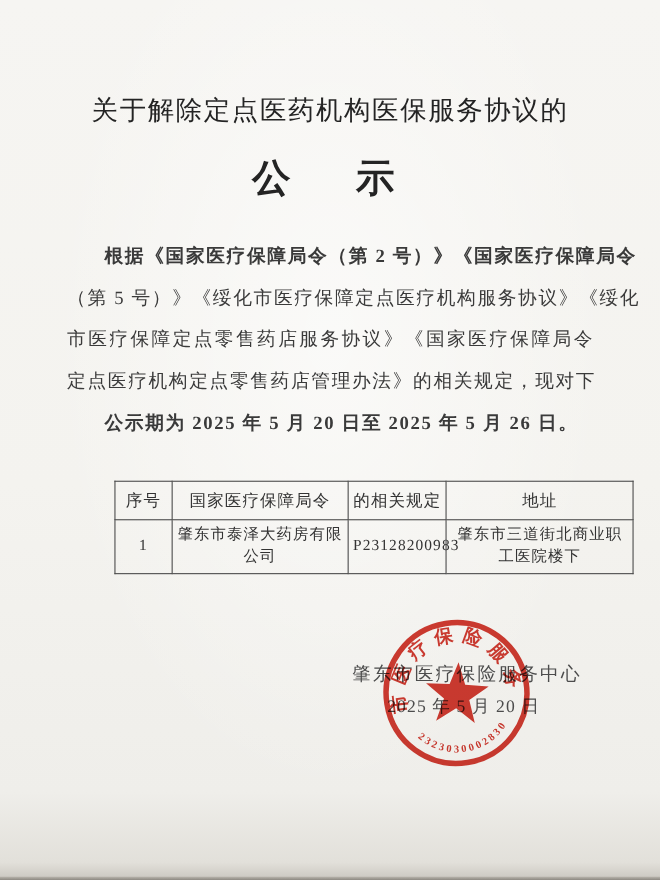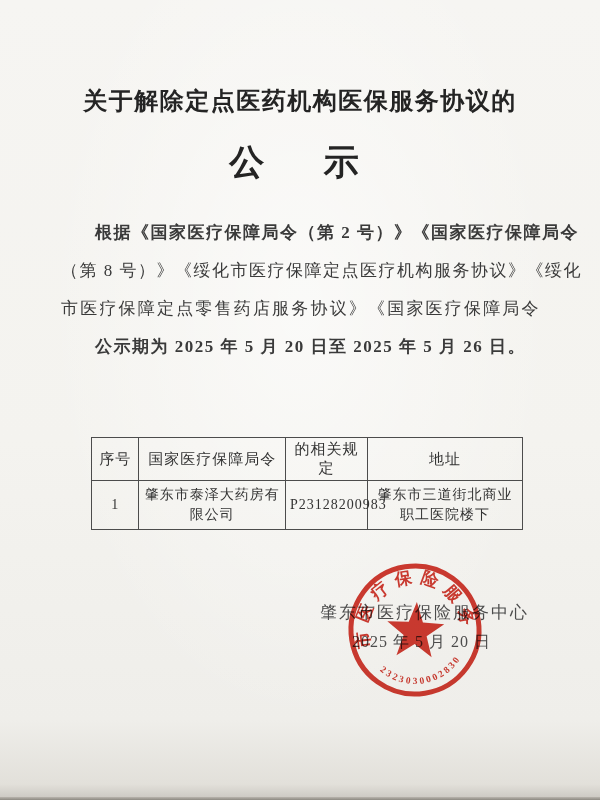--- a/index.html
+++ b/index.html
@@ -14,40 +14,40 @@
       radial-gradient(ellipse at 50% 38%, rgba(255,255,255,.55) 0%, rgba(255,255,255,0) 60%),
       linear-gradient(180deg,#f6f5f2 0%,#f4f3ef 55%,#efeeea 90%,#e2e0da 98%,#c9c6bf 100%);
     color:#2e2e2e;
   }
   .page::after{
     content:"";position:absolute;left:0;right:0;bottom:0;height:3px;
     background:linear-gradient(180deg,rgba(120,115,105,.25),rgba(90,86,78,.55));
   }
   .title{
     position:absolute;top:84px;left:0;width:600px;
-    text-align:center;font-weight:bold;font-size:24px;line-height:34px;
+    text-align:center;font-weight:normal;font-size:24px;line-height:34px;
     letter-spacing:1.5px;color:#242424;
   }
   .subtitle{
     position:absolute;top:146px;left:0;width:600px;
     text-align:center;font-weight:bold;font-size:35px;line-height:34px;
     letter-spacing:.35em;color:#242424;
   }
   .bodytext{
     position:absolute;top:214px;left:61px;width:479px;
     font-size:17px;color:#3a3a3a;letter-spacing:1.5px;
   }
   .line{
     height:38px;line-height:38px;white-space:nowrap;
     text-align:justify;text-align-last:justify;
   }
   .line.indent{text-indent:2em;font-weight:bold;}
   .line.short{text-align-last:left;white-space:normal;}
   .notice-table{
-    position:absolute;top:437px;left:91px;width:432px;
+    position:absolute;top:437px;left:104px;width:472px;
     border-collapse:collapse;table-layout:fixed;
     font-size:14px;color:#333;
   }
   .notice-table th,.notice-table td{
     border:1px solid #4c4c4c;text-align:center;vertical-align:middle;
     padding:2px 4px;font-weight:normal;letter-spacing:1px;
   }
   .notice-table th{height:30px;font-size:15px;}
   .notice-table td{height:44px;line-height:20px;}
   .col-seq{width:11%;} .col-name{width:34%;} .col-code{width:19%;} .col-addr{width:36%;}
@@ -69,22 +69,23 @@
 </head>
 <body>
 
 <div class="page">
 
   <div class="title">关于解除定点医药机构医保服务协议的</div>
   <div class="subtitle">公　示</div>
 
   <div class="bodytext">
     <div class="line indent">根据《国家医疗保障局令（第 2 号）》《国家医疗保障局令</div>
-    <div class="line">（第 8 号）》《绥化市医疗保障定点医疗机构服务协议》《绥化</div>
+    <div class="line">（第 5 号）》《绥化市医疗保障定点医疗机构服务协议》《绥化</div>
     <div class="line">市医疗保障定点零售药店服务协议》《国家医疗保障局令</div>
+    <div class="line">定点医疗机构定点零售药店管理办法》的相关规定，现对下</div>
     <div class="line indent short">公示期为 2025 年 5 月 20 日至 2025 年 5 月 26 日。</div>
   </div>
 
   <table class="notice-table">
     <colgroup>
       <col class="col-seq">
         <col class="col-name">
         <col class="col-code">
         <col class="col-addr">
     </colgroup>

